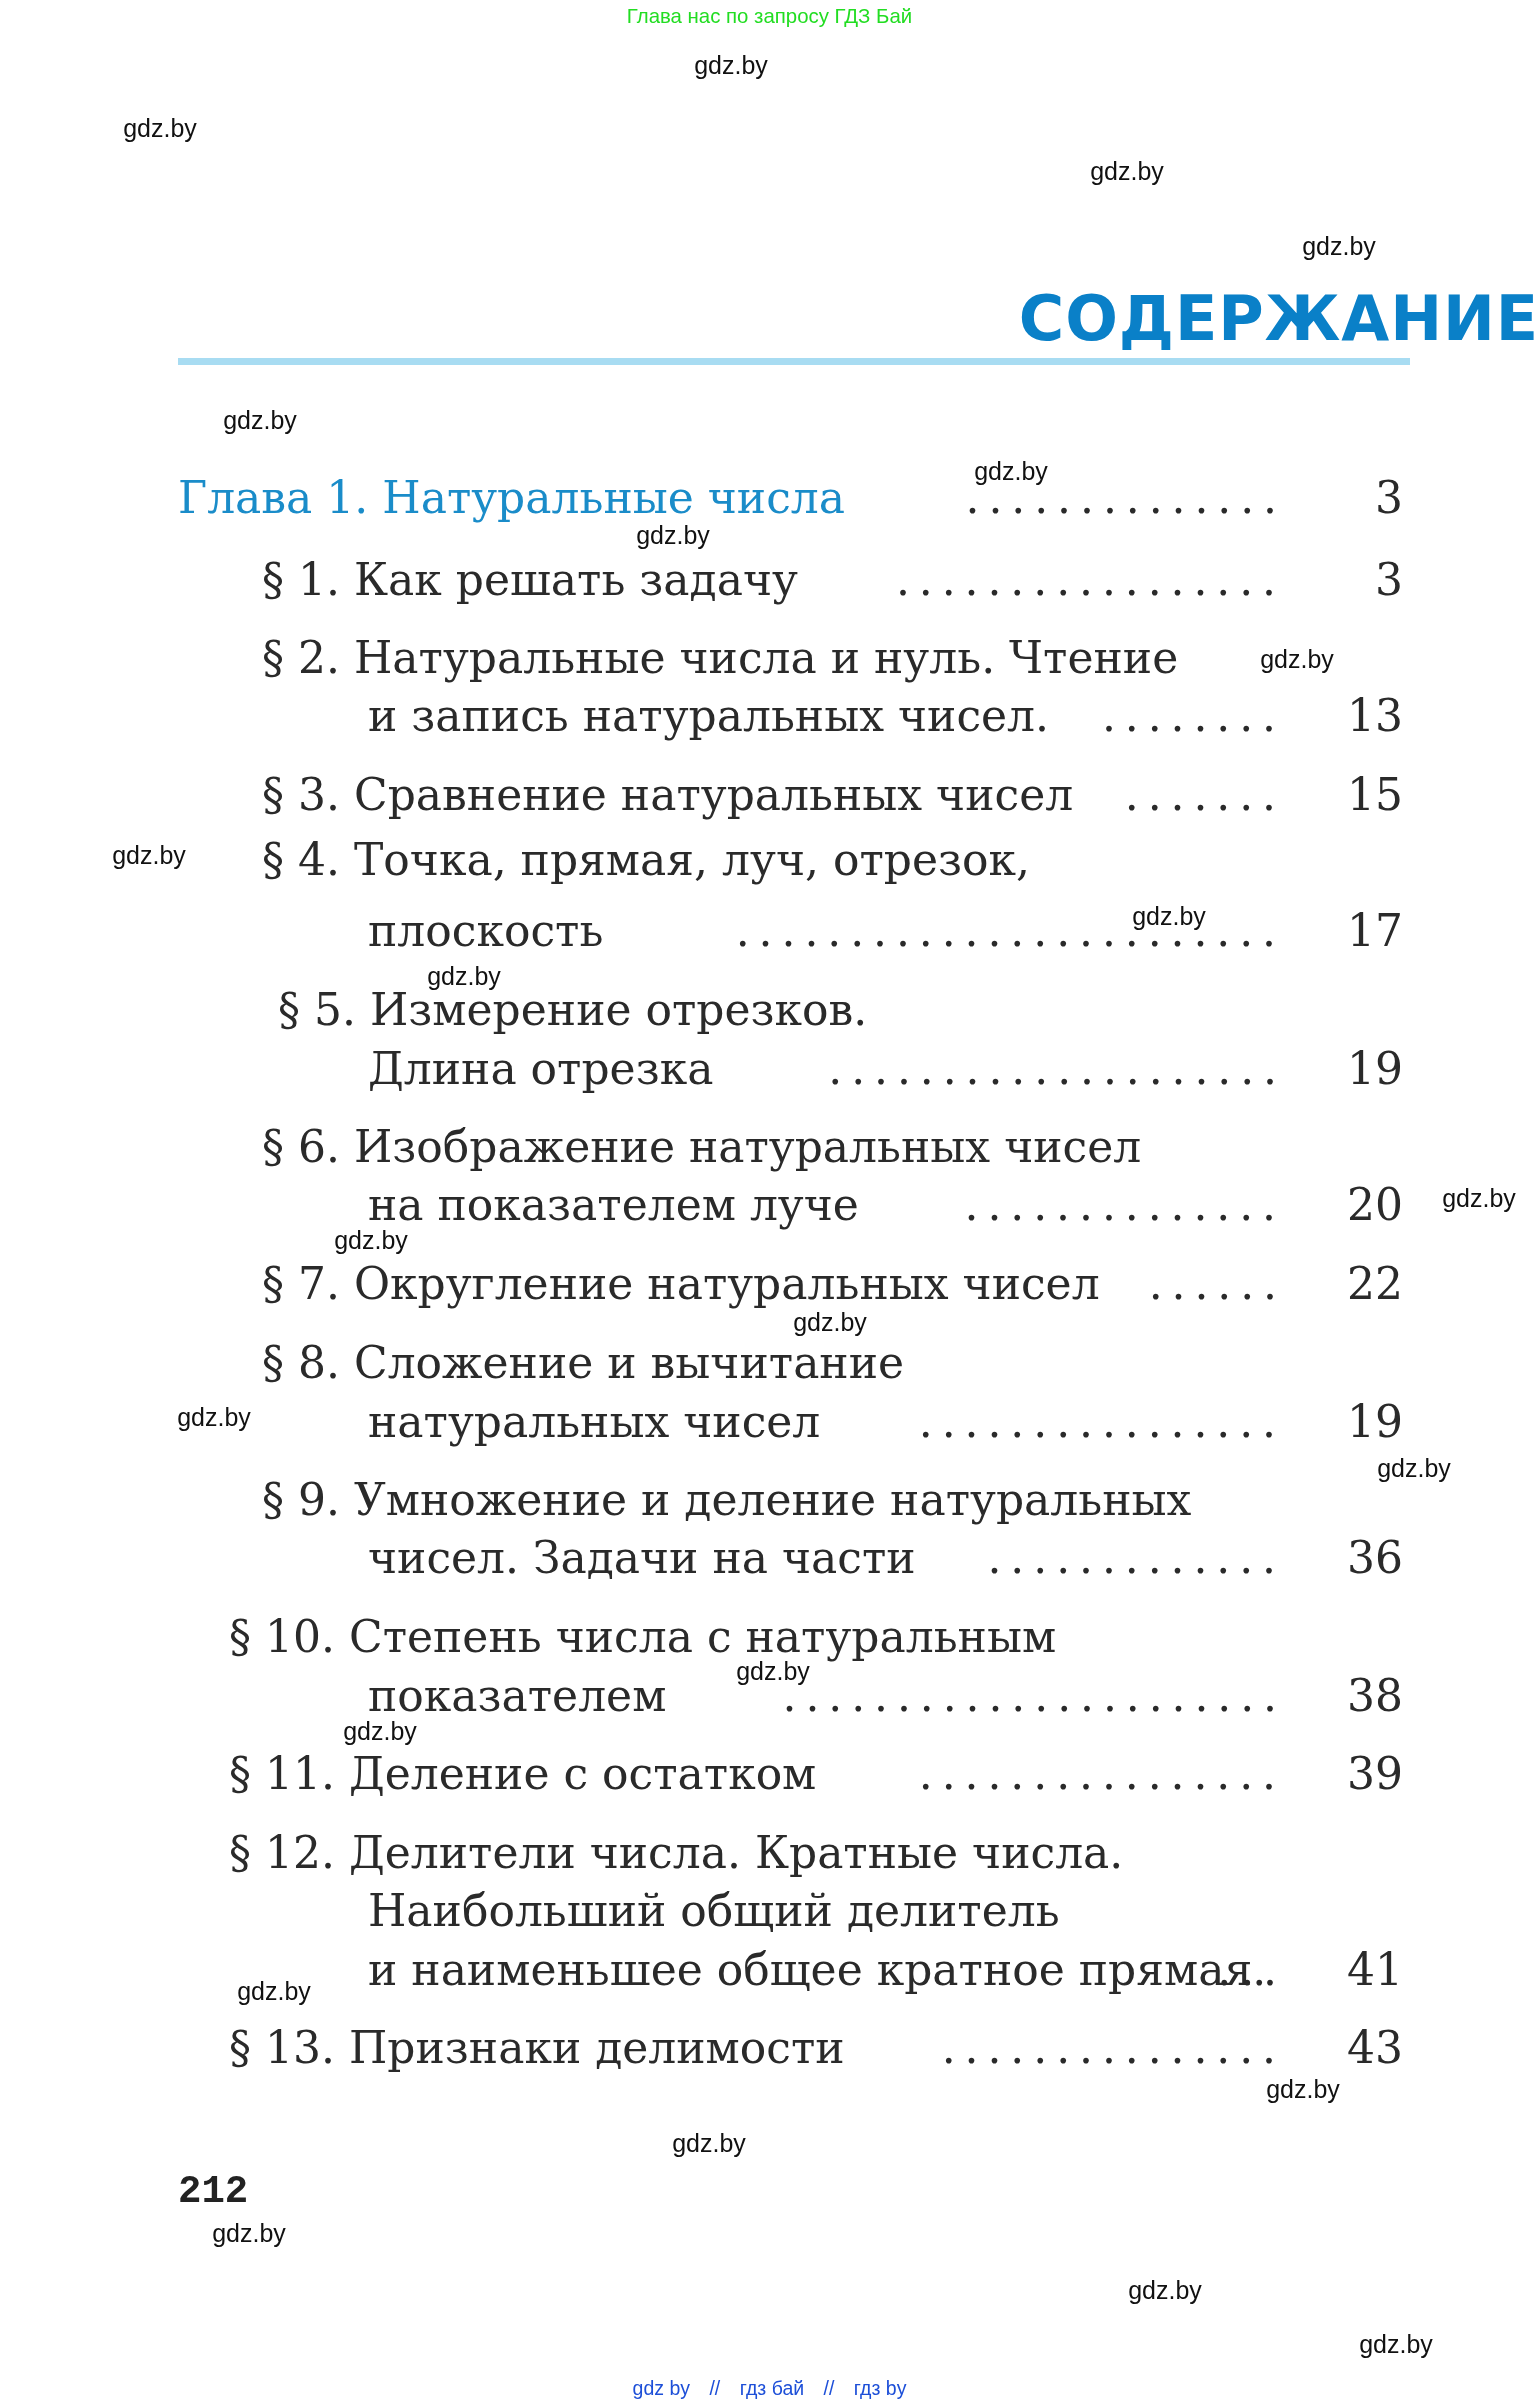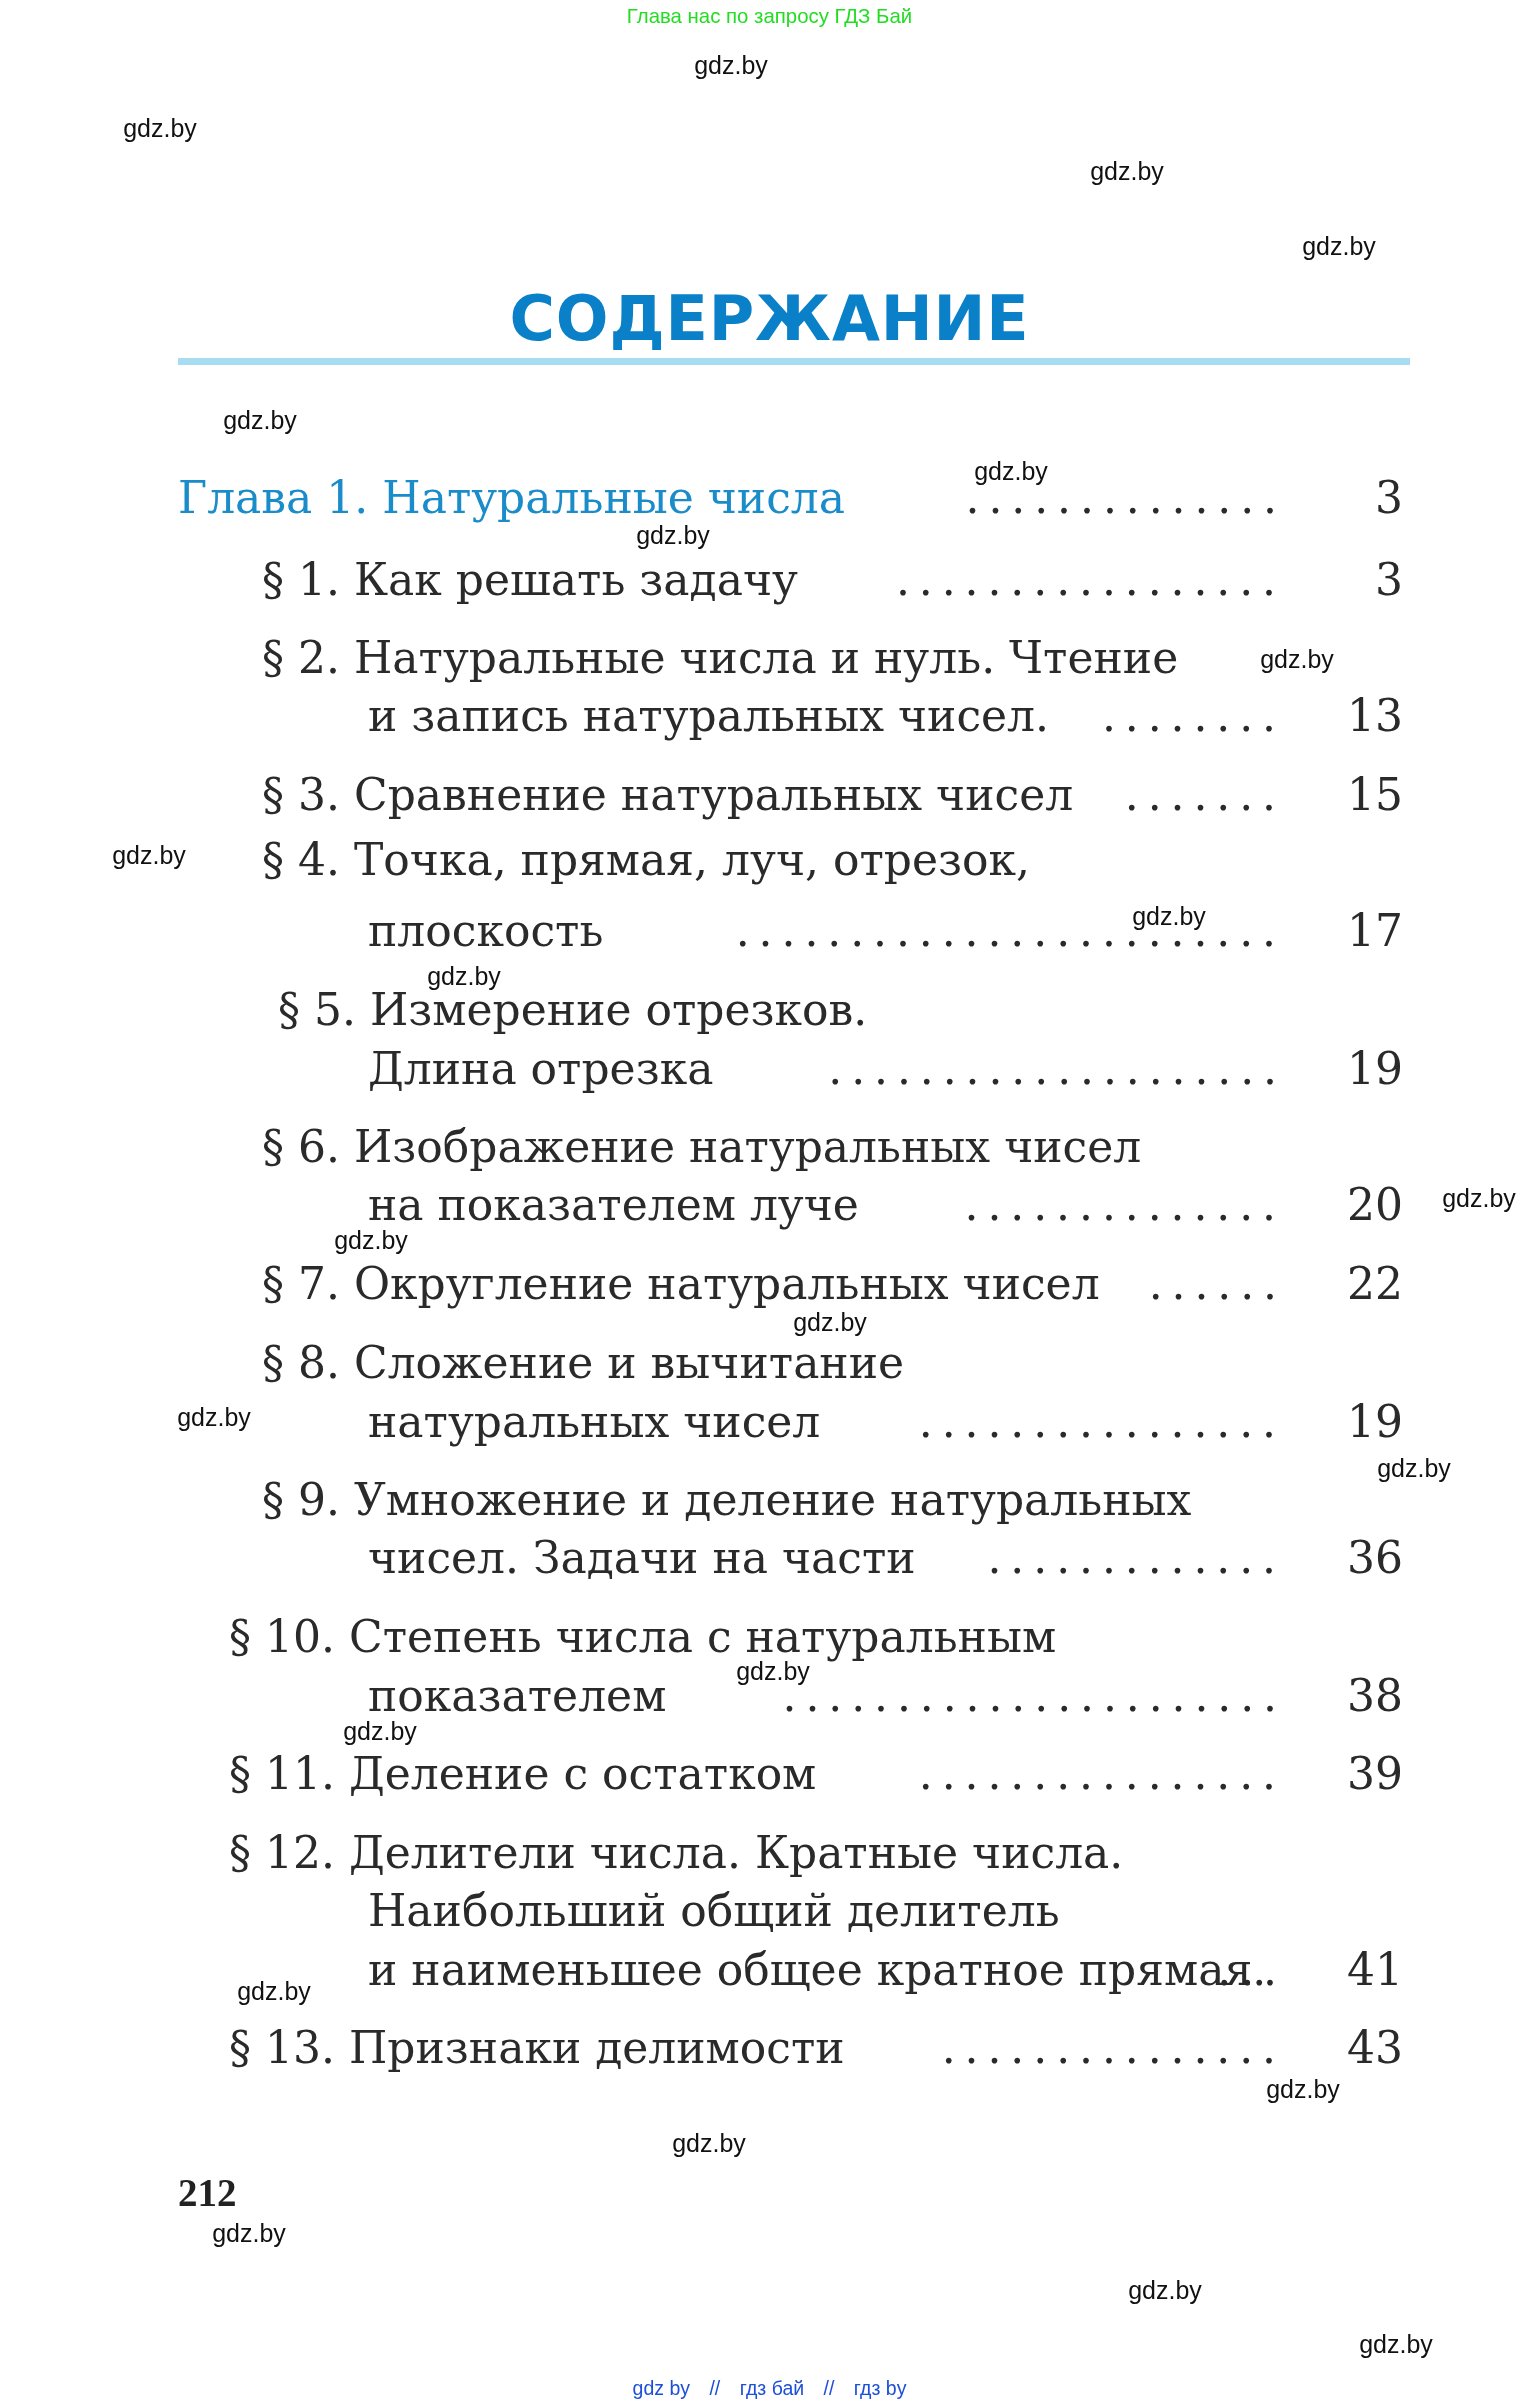--- a/index.html
+++ b/index.html
@@ -1,33 +1,33 @@
 <!DOCTYPE html>
 <html style="font-size:14px"><head>
 <meta charset="utf-8">
 <style>
   html, body { margin: 0; padding: 0; background: #ffffff; }
   body { width: 1539px; height: 2401px; position: relative; overflow: hidden; }
   .topnote { position: absolute; top: 5.3px; left: 0; width: 1539px; text-align: center;
     font-family: "Liberation Sans", sans-serif; font-size: 20.4px; color: #22dd22; }
   .wm { position: absolute; font-family: "Liberation Sans", sans-serif; font-size: 25px; color: #111;
     transform: translate(-50%, -50%); white-space: nowrap; }
-  .title { position: absolute; top: 282px; left: 0; width: 1539px; text-align: center;
+  .title { position: absolute; top: 282px; left: 0; width: 1539px; text-align: right;
     font-family: "DejaVu Sans", sans-serif; font-weight: bold; font-size: 62px; color: #0a80c8;
     letter-spacing: 0.9px; }
   .rule { position: absolute; top: 358px; left: 178px; width: 1232px; height: 7px; background: #a8dcf2; }
   .toc { position: absolute; left: 0; top: 0; width: 1539px; }
   .line { position: absolute; font-family: "DejaVu Serif", serif; font-size: 44px; color: #2a2a2a;
     white-space: nowrap; line-height: 59px; }
   .chapter { color: #1a8cc9; font-weight: normal; }
   .dots { position: absolute; font-family: "DejaVu Serif", serif; font-size: 44px; color: #2a2a2a;
     letter-spacing: 8.9px; white-space: nowrap; line-height: 59px; overflow: hidden; text-align: right; }
   .pg { position: absolute; left: 1312px; width: 91px; text-align: right; font-family: "DejaVu Serif", serif;
     font-size: 44px; color: #2a2a2a; line-height: 59px; }
-  .pagenum { position: absolute; left: 178px; top: 2170px; font-family: Liberation Serif, serif;
+  .pagenum { position: absolute; left: 178px; top: 2170px; font-family: Liberation Mono, monospace;
     font-weight: bold; font-size: 39px; color: #222; }
   .footer { position: absolute; top: 2377px; left: 0; width: 1539px; text-align: center;
     font-family: "Liberation Sans", sans-serif; font-size: 19.5px; color: #1d4fd8; }
   .footer span { margin: 0 7px; }
 </style>
 </head>
 <body>
 
 <div class="topnote">Глава нас по запросу ГДЗ Бай</div>
 

